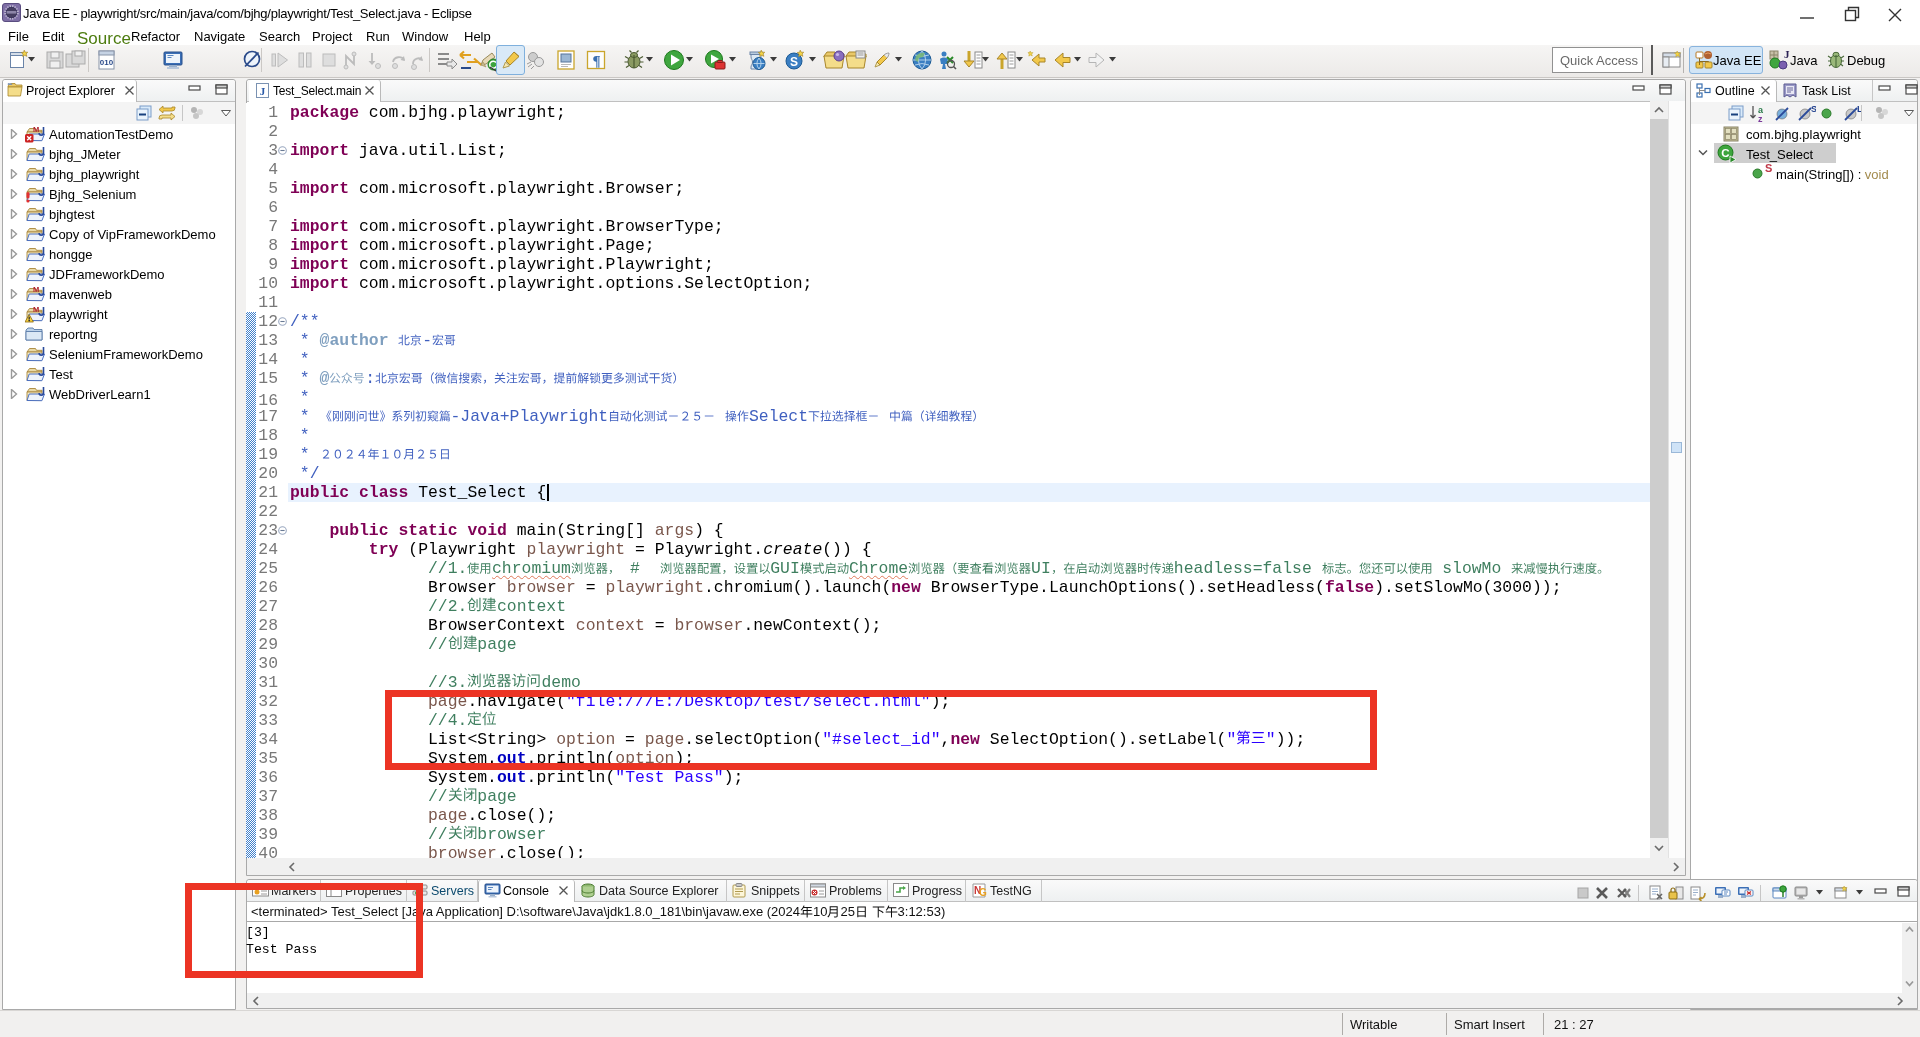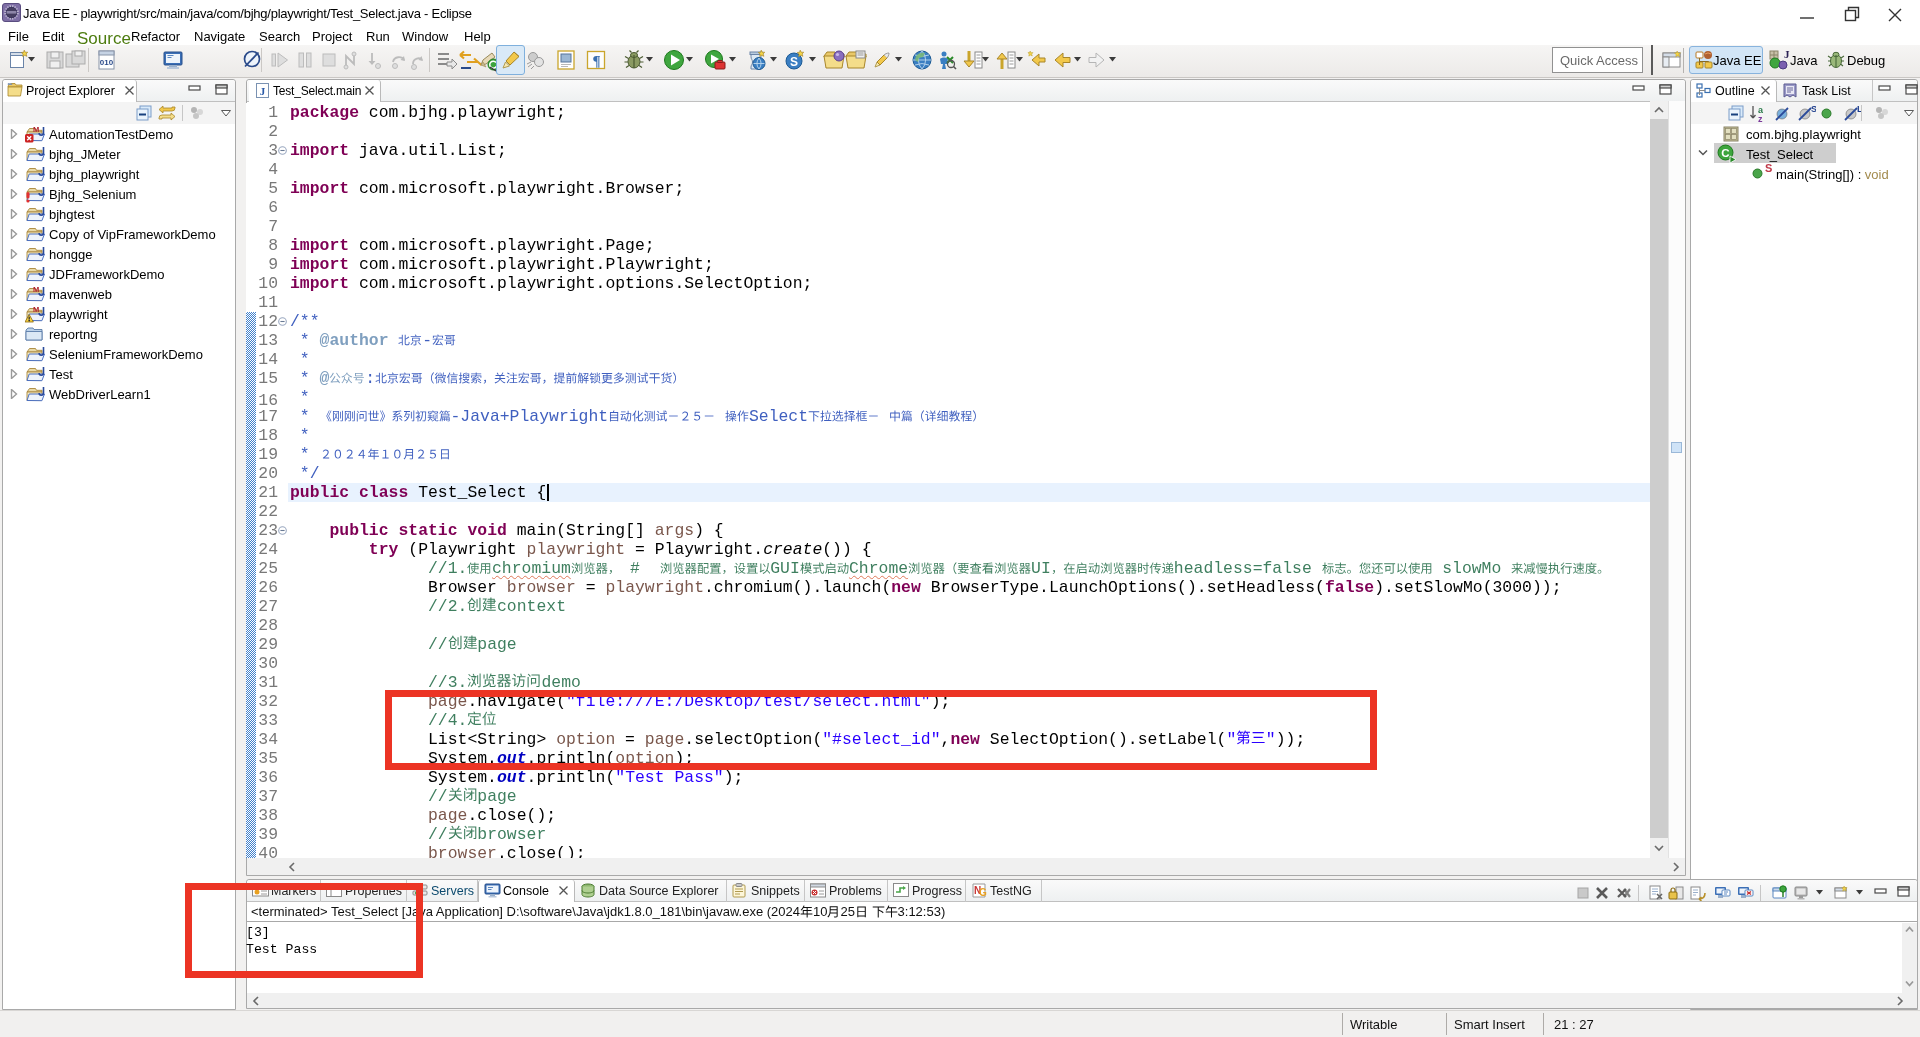--- a/index.html
+++ b/index.html
@@ -9,21 +9,21 @@
 .thdr{position:absolute;left:0;top:0;right:0;height:22px;background:linear-gradient(#fafafa,#eef0f1);border-bottom:1px solid #c0c0c0;border-radius:3px 3px 0 0}
 .tab{position:absolute;height:22px;background:#fff;border-right:1px solid #b9b9b9;border-radius:3px 3px 0 0;font-size:14px;color:#111;white-space:nowrap}
 .tabu{position:absolute;height:22px;border-right:1px solid #c6c6c6;font-size:14px;color:#222;white-space:nowrap}
 .cl{position:absolute;left:44px;white-space:pre;font-size:16.4px;line-height:19px;height:19px;font-family:"Liberation Mono",monospace;color:#000;letter-spacing:0.02px}
 .num{position:absolute;width:32px;text-align:right;font-size:16.4px;line-height:19px;height:19px;font-family:"Liberation Mono",monospace;color:#787878}
 .k{font-weight:bold;color:#7f0055}
 .s{color:#2a00ff}
 .c{color:#3f7f5f}
 .j{color:#3f5fbf}
 .jt{font-weight:bold;color:#7f9fbf}
-.sf{font-weight:bold;font-style:italic;color:#0000c0}
+.sf{font-weight:bold;color:#0000c0}
 .v{color:#7a574c}
 .u{text-decoration:underline wavy #e07a5a 1px;text-underline-offset:2px}
 .redbox{position:absolute;border:7.4px solid #ec3424;z-index:50}
 </style></head><body>
 <div class="a" style="left:0;top:0;width:1920px;height:26px;background:#fff">
     <svg class="a" style="left:2px;top:3px" width="19" height="19" viewBox="0 0 19 19">
 <rect x="0.5" y="0.5" width="18" height="18" rx="2.5" fill="#7e6fa5" stroke="#5a4d80"></rect>
 <circle cx="9.5" cy="9.5" r="7.2" fill="#fff"></circle>
 <g stroke="#7e6fa5" stroke-width="1.6">
 <line x1="9.5" y1="1.5" x2="9.5" y2="17.5"></line>
@@ -559,20 +559,21 @@
       <circle cx="4.5" cy="4.5" r="3.8" fill="#fff" stroke="#9aa8c0" stroke-width="1.1"></circle>
       <path d="M2.4 4.5h4.2" stroke="#6a7a94" stroke-width="1.1"></path>
     </svg>
     <svg class="a" style="left:31.5px;top:423.0px" width="9" height="9" viewBox="0 0 9 9">
       <circle cx="4.5" cy="4.5" r="3.8" fill="#fff" stroke="#9aa8c0" stroke-width="1.1"></circle>
       <path d="M2.4 4.5h4.2" stroke="#6a7a94" stroke-width="1.1"></path>
     </svg>
     <div class="cl" style="top:0px"><span class="k">package</span> com.bjhg.playwright;</div>
     <div class="cl" style="top:38px"><span class="k">import</span> java.util.List;</div>
     <div class="cl" style="top:76px"><span class="k">import</span> com.microsoft.playwright.Browser;</div>
+    <div class="cl" style="top:114px"><span class="k">import</span> com.microsoft.playwright.BrowserType;</div>
     <div class="cl" style="top:133px"><span class="k">import</span> com.microsoft.playwright.Page;</div>
     <div class="cl" style="top:152px"><span class="k">import</span> com.microsoft.playwright.Playwright;</div>
     <div class="cl" style="top:171px"><span class="k">import</span> com.microsoft.playwright.options.SelectOption;</div>
     <div class="cl" style="top:209px"><span class="j">/**</span></div>
     <div class="cl" style="top:228px"><span class="j"> * </span><span class="jt">@author</span><span class="j"> <svg class="cjk" width="23.8" height="11.9" viewBox="0 -880 2000 1000" style="fill:#3f5fbf;vertical-align:-1.43px">
           <g transform="scale(1 -1)">
             <path transform="translate(0 0)" d="M34 122 68 48C141 78 232 116 322 155V-71H398V822H322V586H64V511H322V230C214 189 107 147 34 122ZM891 668C830 611 736 544 643 488V821H565V80C565 -27 593 -57 687 -57C707 -57 827 -57 848 -57C946 -57 966 8 974 190C953 195 922 210 903 226C896 60 889 16 842 16C816 16 716 16 695 16C651 16 643 26 643 79V410C749 469 863 537 947 602Z"></path>
             <path transform="translate(1000 0)" d="M262 495H743V334H262ZM685 167C751 100 832 5 869 -52L934 -8C894 49 811 139 746 205ZM235 204C196 136 119 52 52 -2C68 -13 94 -34 107 -49C178 10 257 99 308 177ZM415 824C436 791 459 751 476 716H65V642H937V716H564C547 753 514 808 487 848ZM188 561V267H464V8C464 -6 460 -10 441 -11C423 -11 361 -12 292 -10C303 -31 313 -60 318 -81C406 -82 463 -82 498 -70C533 -59 543 -38 543 7V267H822V561Z"></path>
           </g>
         </svg>-<svg class="cjk" width="23.8" height="11.9" viewBox="0 -880 2000 1000" style="fill:#3f5fbf;vertical-align:-1.43px">
@@ -772,20 +773,21 @@
             <path transform="translate(7000 0)" d="M194 244C111 244 42 176 42 92C42 7 111 -61 194 -61C279 -61 347 7 347 92C347 176 279 244 194 244ZM194 -10C139 -10 93 35 93 92C93 147 139 193 194 193C251 193 296 147 296 92C296 35 251 -10 194 -10Z"></path>
           </g>
         </svg></span></div>
     <div class="cl" style="top:475px">              Browser <span class="v">browser</span> = <span class="v">playwright</span>.chromium().launch(<span class="k">new</span> BrowserType.LaunchOptions().setHeadless(<span class="k">false</span>).setSlowMo(3000));</div>
     <div class="cl" style="top:494px">              <span class="c">//2.<svg class="cjk" width="29.6" height="14.8" viewBox="0 -880 2000 1000" style="fill:#3f7f5f;vertical-align:-1.78px">
           <g transform="scale(1 -1)">
             <path transform="translate(0 0)" d="M838 824V20C838 1 831 -5 812 -6C792 -6 729 -7 659 -5C670 -25 682 -57 686 -76C779 -77 834 -75 867 -64C899 -51 913 -30 913 20V824ZM643 724V168H715V724ZM142 474V45C142 -44 172 -65 269 -65C290 -65 432 -65 455 -65C544 -65 566 -26 576 112C555 117 526 128 509 141C504 22 497 0 450 0C419 0 300 0 275 0C224 0 216 7 216 45V407H432C424 286 415 237 403 223C396 214 388 213 374 213C360 213 325 214 288 218C298 199 306 173 307 153C347 150 386 151 406 152C431 155 448 161 463 178C486 203 497 271 506 444C507 454 507 474 507 474ZM313 838C260 709 154 571 27 480C44 468 70 443 82 428C181 504 266 604 330 713C409 627 496 524 540 457L595 507C547 578 446 689 362 774L383 818Z"></path>
             <path transform="translate(1000 0)" d="M394 755V695H581V620H330V561H581V483H387V422H581V345H379V288H581V209H337V149H581V49H652V149H937V209H652V288H899V345H652V422H876V561H945V620H876V755H652V840H581V755ZM652 561H809V483H652ZM652 620V695H809V620ZM97 393C97 404 120 417 135 425H258C246 336 226 259 200 193C173 233 151 283 134 343L78 322C102 241 132 177 169 126C134 60 89 8 37 -30C53 -40 81 -66 92 -80C140 -43 183 7 218 70C323 -30 469 -55 653 -55H933C937 -35 951 -2 962 14C911 13 694 13 654 13C485 13 347 35 249 132C290 225 319 342 334 483L292 493L278 492H192C242 567 293 661 338 758L290 789L266 778H64V711H237C197 622 147 540 129 515C109 483 84 458 66 454C76 439 91 408 97 393Z"></path>
           </g>
         </svg>context</span></div>
+    <div class="cl" style="top:513px">              BrowserContext <span class="v">context</span> = <span class="v">browser</span>.newContext();</div>
     <div class="cl" style="top:532px">              <span class="c">//<svg class="cjk" width="29.6" height="14.8" viewBox="0 -880 2000 1000" style="fill:#3f7f5f;vertical-align:-1.78px">
           <g transform="scale(1 -1)">
             <path transform="translate(0 0)" d="M838 824V20C838 1 831 -5 812 -6C792 -6 729 -7 659 -5C670 -25 682 -57 686 -76C779 -77 834 -75 867 -64C899 -51 913 -30 913 20V824ZM643 724V168H715V724ZM142 474V45C142 -44 172 -65 269 -65C290 -65 432 -65 455 -65C544 -65 566 -26 576 112C555 117 526 128 509 141C504 22 497 0 450 0C419 0 300 0 275 0C224 0 216 7 216 45V407H432C424 286 415 237 403 223C396 214 388 213 374 213C360 213 325 214 288 218C298 199 306 173 307 153C347 150 386 151 406 152C431 155 448 161 463 178C486 203 497 271 506 444C507 454 507 474 507 474ZM313 838C260 709 154 571 27 480C44 468 70 443 82 428C181 504 266 604 330 713C409 627 496 524 540 457L595 507C547 578 446 689 362 774L383 818Z"></path>
             <path transform="translate(1000 0)" d="M394 755V695H581V620H330V561H581V483H387V422H581V345H379V288H581V209H337V149H581V49H652V149H937V209H652V288H899V345H652V422H876V561H945V620H876V755H652V840H581V755ZM652 561H809V483H652ZM652 620V695H809V620ZM97 393C97 404 120 417 135 425H258C246 336 226 259 200 193C173 233 151 283 134 343L78 322C102 241 132 177 169 126C134 60 89 8 37 -30C53 -40 81 -66 92 -80C140 -43 183 7 218 70C323 -30 469 -55 653 -55H933C937 -35 951 -2 962 14C911 13 694 13 654 13C485 13 347 35 249 132C290 225 319 342 334 483L292 493L278 492H192C242 567 293 661 338 758L290 789L266 778H64V711H237C197 622 147 540 129 515C109 483 84 458 66 454C76 439 91 408 97 393Z"></path>
           </g>
         </svg>page</span></div>
     <div class="cl" style="top:570px">              <span class="c">//3.<svg class="cjk" width="74.0" height="14.8" viewBox="0 -880 5000 1000" style="fill:#3f7f5f;vertical-align:-1.78px">
           <g transform="scale(1 -1)">
             <path transform="translate(0 0)" d="M687 734V138H752V734ZM850 841V4C850 -10 845 -14 832 -14C819 -15 778 -15 733 -14C742 -34 752 -63 755 -81C818 -81 859 -79 883 -68C908 -56 918 -37 918 4V841ZM83 773C129 732 184 674 208 637L261 681C235 718 179 773 133 812ZM42 502C92 466 152 413 181 377L230 426C200 461 139 511 89 545ZM63 -10 126 -50C168 37 218 154 255 252L198 291C158 186 102 64 63 -10ZM297 483C343 422 391 353 433 283C389 164 327 65 239 -7C255 -21 281 -48 291 -62C371 10 431 101 477 209C513 144 543 83 561 33L622 75C599 136 558 213 509 293C540 385 562 488 580 601H645V669H279V601H509C497 517 481 439 461 367C425 420 388 472 351 518ZM380 807C405 764 436 704 447 669L513 698C499 733 469 790 442 832Z"></path>
             <path transform="translate(1000 0)" d="M644 626C695 578 752 510 777 464L844 496C818 541 762 606 708 653ZM115 784V502H188V784ZM324 830V469H397V830ZM528 183V26C528 -47 553 -66 651 -66C672 -66 806 -66 827 -66C907 -66 928 -38 937 76C917 80 887 90 871 102C867 11 860 -2 820 -2C791 -2 680 -2 658 -2C611 -2 603 2 603 27V183ZM457 326V248C457 168 431 55 66 -22C83 -37 104 -65 114 -82C491 7 535 142 535 246V326ZM196 439V121H270V372H741V127H819V439ZM586 841C559 729 512 615 451 541C470 533 501 514 515 503C549 548 580 606 606 671H935V738H632C641 767 650 796 658 826Z"></path>

